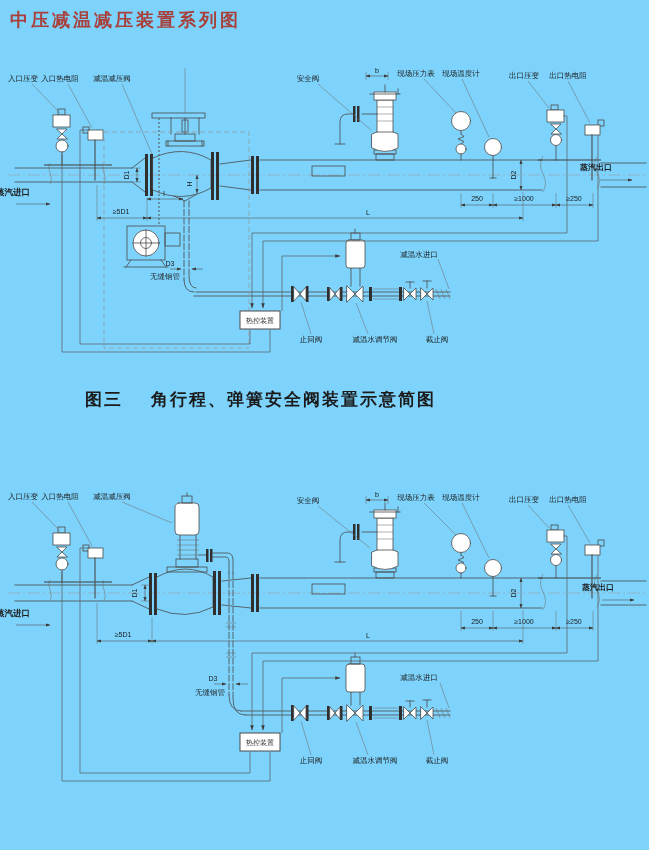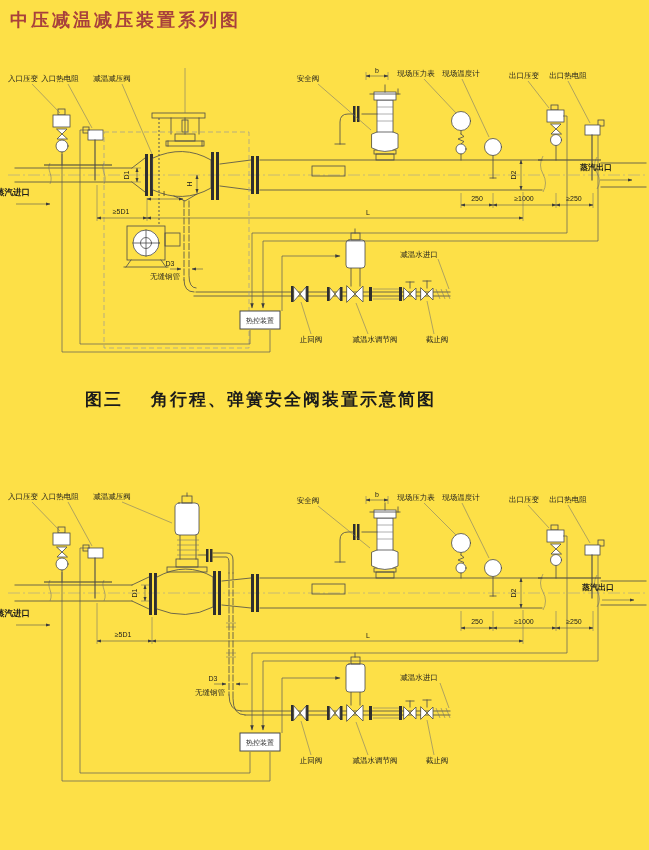--- a/index.html
+++ b/index.html
@@ -1,16 +1,16 @@
 <!DOCTYPE html>
 <html><head>
 <meta charset="utf-8">
 <style>
   html,body{margin:0;padding:0;background:#e9e9e9;}
-  .page{position:relative;width:649px;height:850px;background:#fde047;overflow:hidden;
+  .page{position:relative;width:649px;height:850px;background:#7dd3fc;overflow:hidden;
         font-family:"Liberation Sans",sans-serif;}
   .doc-title{position:absolute;left:10px;top:8px;font-family:"Liberation Serif",serif;
              font-size:18px;font-weight:bold;letter-spacing:3px;color:#a8403c;}
   .caption{position:absolute;left:0;width:521px;text-align:center;
            font-family:"Liberation Serif",serif;font-size:17px;font-weight:600;
            letter-spacing:2px;color:#1b1b1b;}
   .cap-no{margin-right:28px;}
   svg{position:absolute;left:0;}
   svg text{font-family:"Liberation Sans",sans-serif;fill:#1c1c1c;}
   .lbl{font-size:7.5px;text-anchor:middle;}

